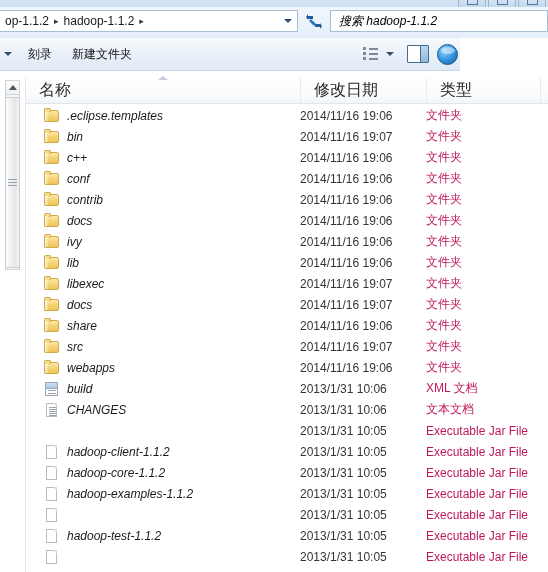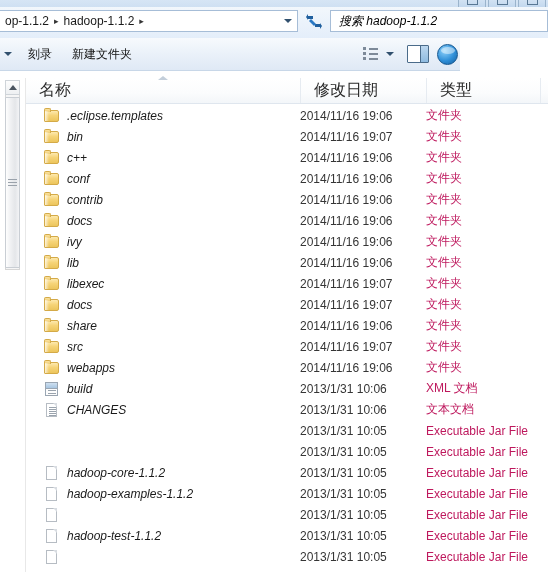--- a/index.html
+++ b/index.html
@@ -652,20 +652,26 @@
           <span class="nm">CHANGES</span>
         </div>
         <div class="cell-date">2013/1/31 10:06</div>
         <div class="cell-type">文本文档</div>
       </div>
       <div class="row">
         <div class="cell-date">2013/1/31 10:05</div>
         <div class="cell-type">Executable Jar File</div>
       </div>
       <div class="row">
+        <div class="cell-name">
+          <span class="ic">
+            <span class="ic-file"></span>
+          </span>
+          <span class="nm">hadoop-client-1.1.2</span>
+        </div>
         <div class="cell-date">2013/1/31 10:05</div>
         <div class="cell-type">Executable Jar File</div>
       </div>
       <div class="row">
         <div class="cell-name">
           <span class="ic">
             <span class="ic-file"></span>
           </span>
           <span class="nm">hadoop-core-1.1.2</span>
         </div>

